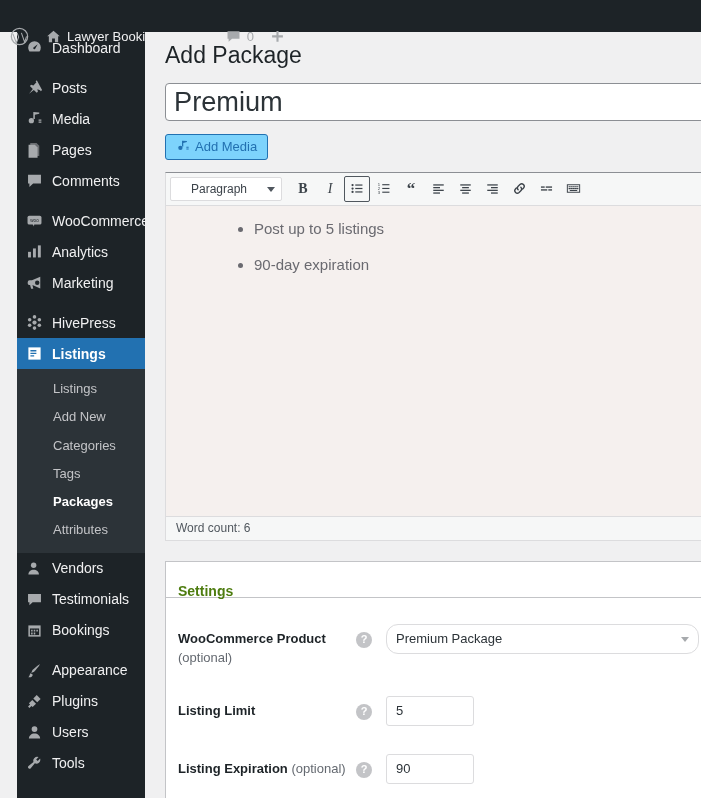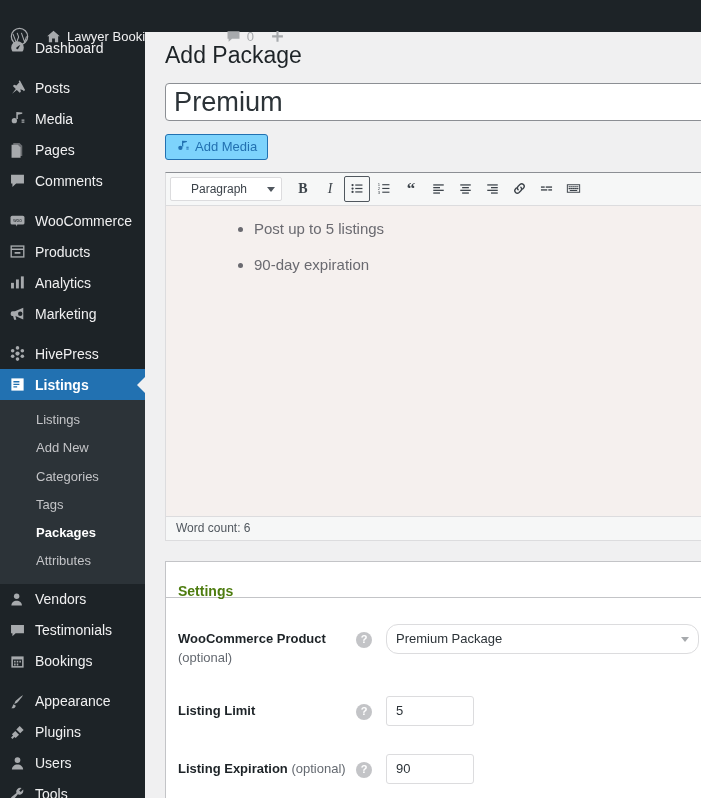--- a/index.html
+++ b/index.html
@@ -23,21 +23,21 @@
     display: flex; align-items: center; gap: 6px;
     height: 32px; padding: 0 8px;
     color: #f0f0f1; white-space: nowrap; margin-top: 40px;
   }
   .ab-logo { padding: 0 9px 0 10px; }
   .ab-glyph { color: #a7aaad; display: inline-flex; align-items: center; }
   .ab-count { color: #a7aaad; }
 
   
   #adminmenu {
-    position: absolute; top: 32px; left: 0;
+    position: absolute; top: 32px; left: 17px;
     width: 145px; height: 766px;
     background: #1d2327;
     font-size: 14px;
     overflow: hidden;
   }
   .menu-item {
     position: relative;
     display: flex; align-items: center;
     height: 31px; padding-left: 9px;
     color: #f0f0f1;
@@ -365,29 +365,20 @@
     <span class="menu-icon">
       <svg width="17" height="17" viewBox="0 0 20 20">
         <rect x="1.8" y="4.4" width="16.4" height="10.4" rx="2" fill="currentColor"></rect>
         <path d="M7 12.6L9.3 17l.6-4.4" fill="currentColor"></path>
         <text x="10" y="11.4" font-size="5.4" text-anchor="middle" fill="#1d2327" font-family="Liberation Sans, sans-serif">woo</text>
       </svg>
     </span>
     <span class="menu-label">WooCommerce</span>
   </div>
 
-  <div class="menu-item">
-    <span class="menu-icon">
-      <svg width="17" height="17" viewBox="0 0 20 20" fill="none" stroke="currentColor" stroke-width="1.6">
-        <rect x="2.6" y="3.6" width="14.8" height="12.8"></rect>
-        <path d="M2.6 7.4h14.8M6.6 11.6h6.8" stroke-width="1.8"></path>
-      </svg>
-    </span>
-    <span class="menu-label">Products</span>
-  </div>
 
   <div class="menu-item">
     <span class="menu-icon">
       <svg width="17" height="17" viewBox="0 0 20 20" fill="currentColor">
         <rect x="2.4" y="10.4" width="3.4" height="6.6"></rect>
         <rect x="8.2" y="6.4" width="3.4" height="10.6"></rect>
         <rect x="14" y="2.8" width="3.4" height="14.2"></rect>
       </svg>
     </span>
     <span class="menu-label">Analytics</span>

